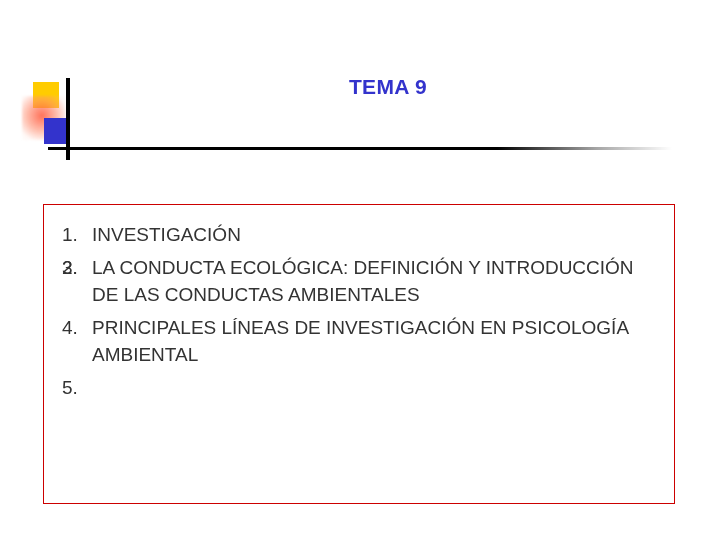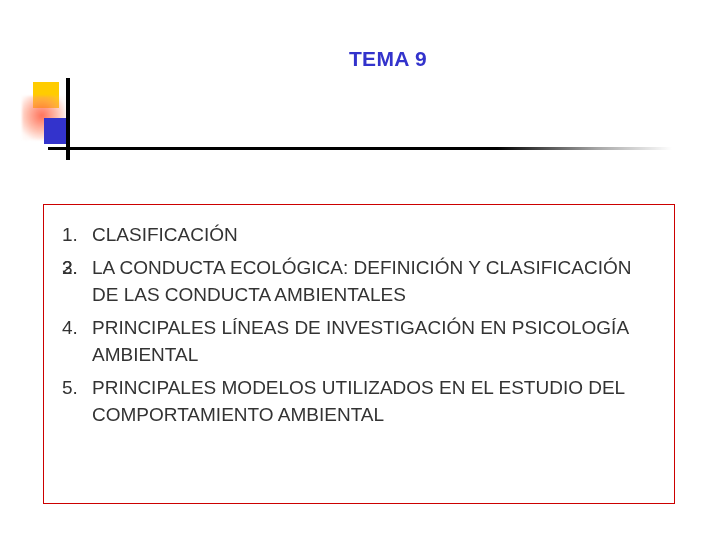--- a/index.html
+++ b/index.html
@@ -59,21 +59,21 @@
     top: 0px;
     width: 4px;
     height: 82px;
     background: #000000;
   }
 
   
   .title-block {
     position: absolute;
     left: 88px;
-    top: 44px;
+    top: 72px;
     width: 600px;
     text-align: center;
   }
   .title-line {
     color: #3333cc;
     font-weight: bold;
     font-size: 21px;
     line-height: 30px;
     letter-spacing: 0.3px;
   }
@@ -134,33 +134,32 @@
 
   <div class="title-block">
     <div class="title-line">TEMA 9</div>
   </div>
   <div class="title-rule"></div>
 
   <div class="body-box">
     <ol class="agenda">
       <li>
         <span class="num">1.</span>
-        <span>CLASIFICACIÓN</span>
+        <span>INVESTIGACIÓN</span>
       </li>
       <li>
         <span class="num">2.</span>
       </li>
       <li>
         <span class="num">3.</span>
-        <span>LA CONDUCTA ECOLÓGICA: DEFINICIÓN Y CLASIFICACIÓN DE LAS CONDUCTA AMBIENTALES</span>
+        <span>LA CONDUCTA ECOLÓGICA: DEFINICIÓN Y INTRODUCCIÓN DE LAS CONDUCTAS AMBIENTALES</span>
       </li>
       <li>
         <span class="num">4.</span>
         <span>PRINCIPALES LÍNEAS DE INVESTIGACIÓN EN PSICOLOGÍA AMBIENTAL</span>
       </li>
       <li>
         <span class="num">5.</span>
-        <span>PRINCIPALES MODELOS UTILIZADOS EN EL ESTUDIO DEL COMPORTAMIENTO AMBIENTAL</span>
       </li>
     </ol>
   </div>
 
 </div>
 
 </body></html>

